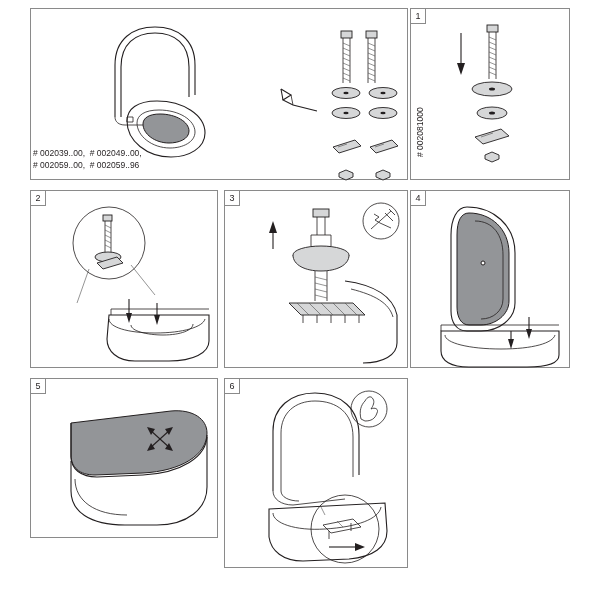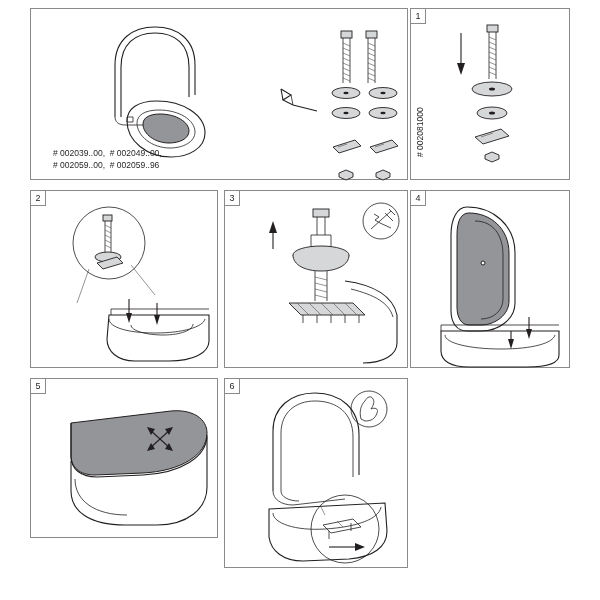--- a/index.html
+++ b/index.html
@@ -136,21 +136,21 @@
       </g>
 
       <g>
         <path class="filllight" d="M18 88 L25 85 L32 88 L32 92 L25 95 L18 92 Z"></path>
       </g>
       <g>
         <path class="filllight" d="M55 88 L62 85 L69 88 L69 92 L62 95 L55 92 Z"></path>
       </g>
     </svg>
 
-    <div class="artcodes" style="left:22px; bottom:8px;"><span># 002039..00,  # 002049..00,</span>
+    <div class="artcodes" style="left:2px; bottom:8px;"><span># 002039..00,  # 002049..00,</span>
 <span># 002059..00,  # 002059..96</span></div>
   </div>
 
   <div class="panel" style="left:410px; top:8px; width:160px; height:172px;">
     <div class="panel-num">1</div>
 
     <svg width="130" height="150" style="position:absolute; left:20px; top:10px;">
 
       <path class="ln" d="M30 14 L30 48"></path>
       <path class="fillblack" d="M30 56 L26 44 L34 44 Z"></path>

